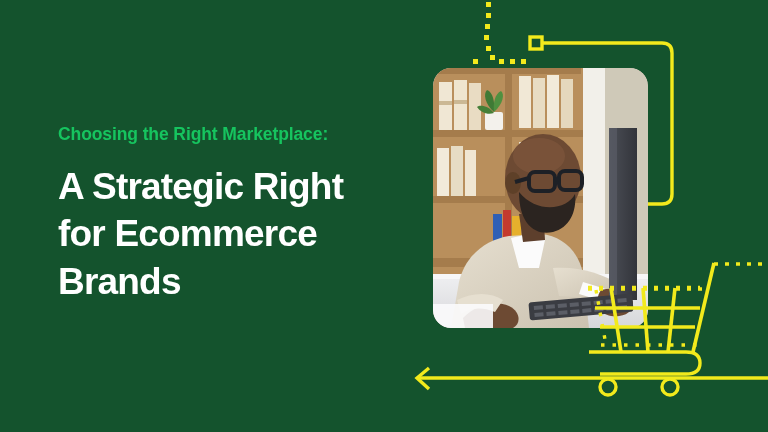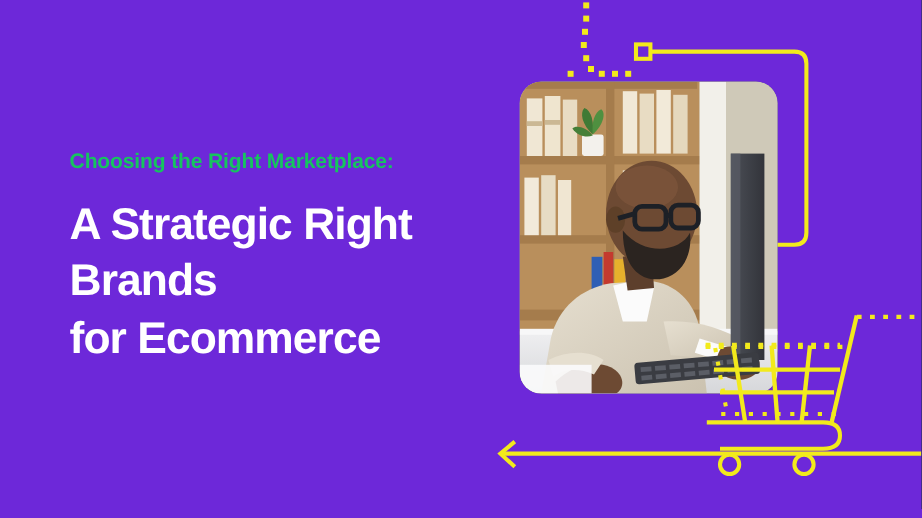--- a/index.html
+++ b/index.html
@@ -10,21 +10,21 @@
     width: 768px;
     height: 432px;
     overflow: hidden;
     font-family: "Liberation Sans", sans-serif;
     background: #05360f;
   }
   #stage {
     position: relative;
     width: 768px;
     height: 432px;
-    background: #6d28d9;
+    background: #14532d;
     overflow: hidden;
   }
 
   
   .deco {
     position: absolute;
     left: 0; top: 0;
     width: 768px;
     height: 432px;
     pointer-events: none;
@@ -266,18 +266,18 @@
 
       <circle cx="608" cy="387" r="8" fill="none" stroke="#f2ea1c" stroke-width="3.4"></circle>
       <circle cx="670" cy="387" r="8" fill="none" stroke="#f2ea1c" stroke-width="3.4"></circle>
     </g>
   </svg>
 
   <div id="text-block">
     <p id="eyebrow">Choosing the Right Marketplace:</p>
     <h1 id="headline">
       <span class="hl">A Strategic Right</span>
+      <span class="hl">for Ecommerce</span>
       <span class="hl">Brands</span>
-      <span class="hl">for Ecommerce</span>
     </h1>
   </div>
 
 </div>
 
 </body></html>

